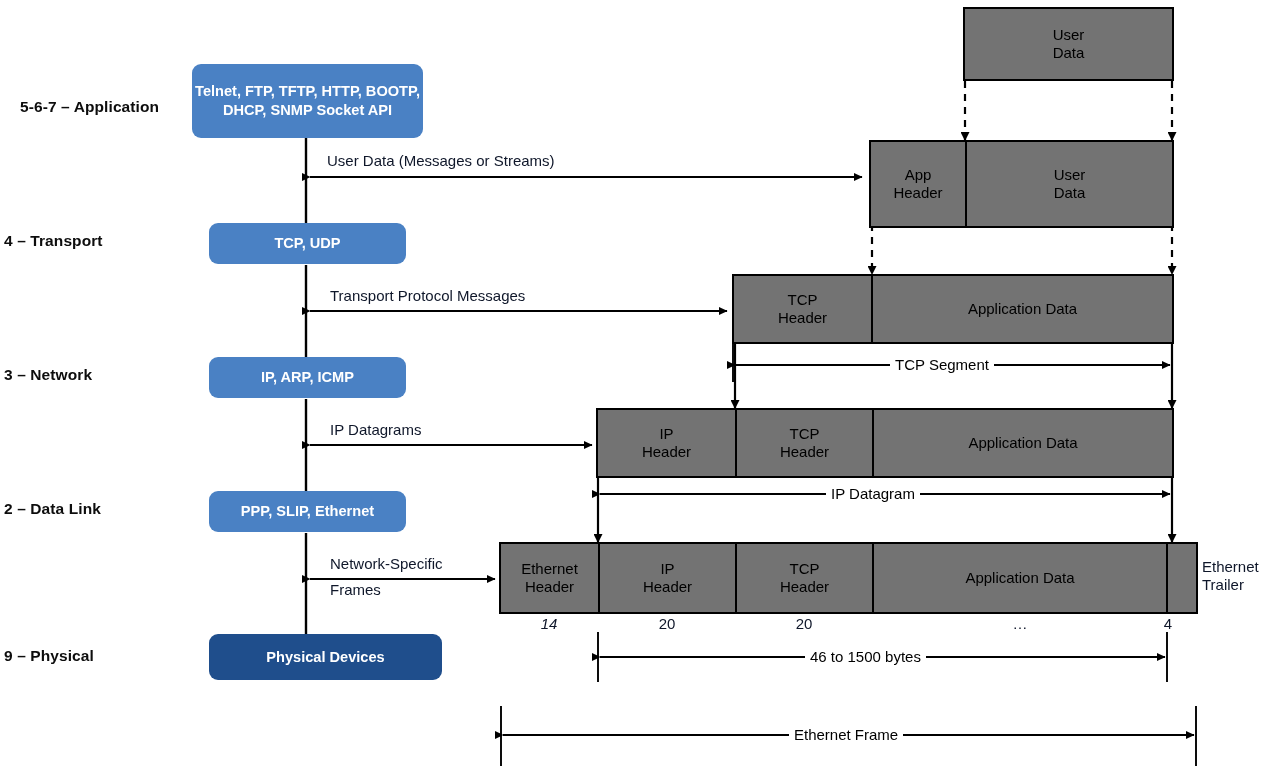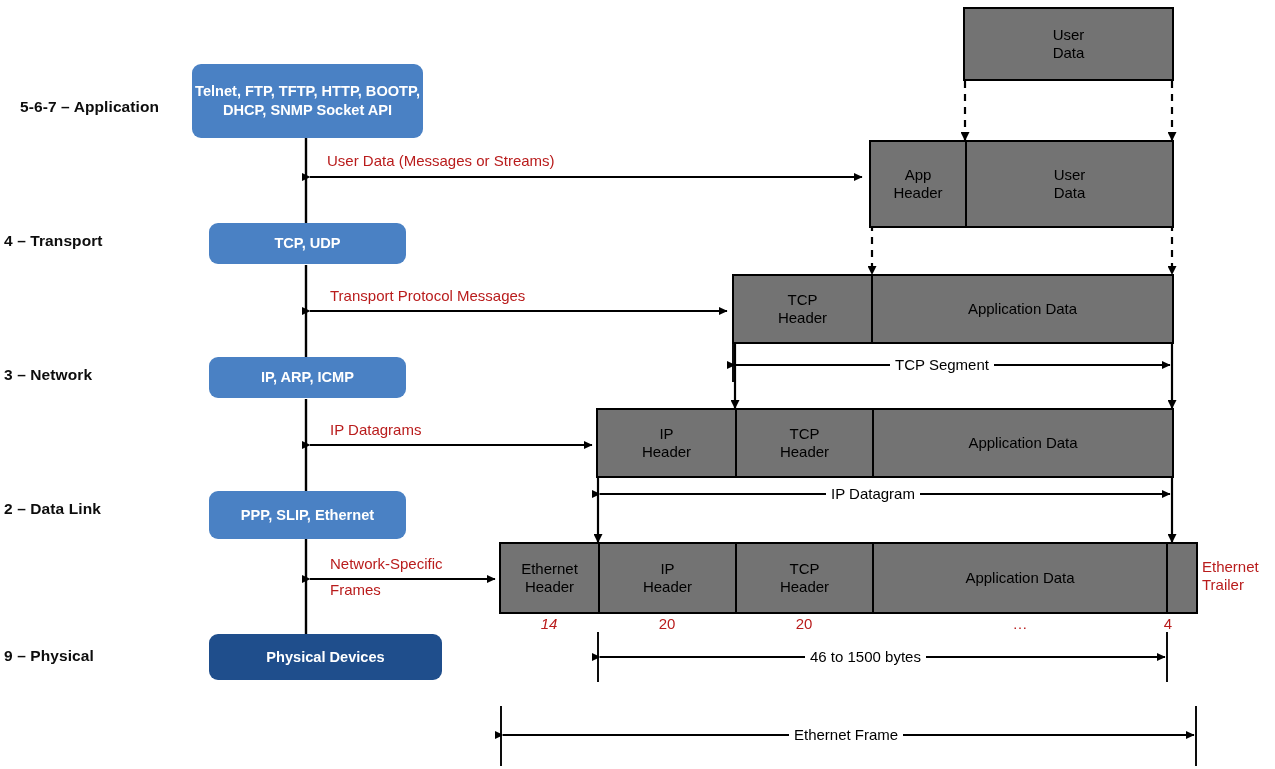--- a/index.html
+++ b/index.html
@@ -60,21 +60,21 @@
     line-height: 1.20;
     border-right: 2.2px solid #000000;
     white-space: pre-line;
   }
   .pkt-cell:last-child { border-right: none; }
 
   
   .txt {
     position: absolute;
     font-size: 15px;
-    color: #b91c1c;
+    color: #0f172a;
     white-space: pre-line;
     line-height: 1.20;
   }
   .txt-c { text-align: center; }
 
   
   svg.overlay {
     position: absolute;
     left: 0;
     top: 0;
@@ -172,21 +172,21 @@
   <div class="layer-label" style="left:4px; top:232px;">4 – Transport</div>
   <div class="layer-label" style="left:4px; top:366px;">3 – Network</div>
   <div class="layer-label" style="left:4px; top:500px;">2 – Data Link</div>
   <div class="layer-label" style="left:4px; top:647px;">9 – Physical</div>
 
   <div class="proto-box proto-mid" style="left:192px; top:64px;  width:231px; height:74px;">Telnet, FTP, TFTP, HTTP,
 BOOTP, DHCP, SNMP
 Socket API</div>
   <div class="proto-box proto-mid" style="left:209px; top:223px; width:197px; height:41px;">TCP, UDP</div>
   <div class="proto-box proto-mid" style="left:209px; top:357px; width:197px; height:41px;">IP, ARP, ICMP</div>
-  <div class="proto-box proto-mid" style="left:209px; top:491px; width:197px; height:48px;">PPP, SLIP, Ethernet</div>
+  <div class="proto-box proto-mid" style="left:209px; top:491px; width:197px; height:41px;">PPP, SLIP, Ethernet</div>
   <div class="proto-box proto-dark" style="left:209px; top:634px; width:233px; height:46px;">Physical Devices</div>
 
   <div class="txt" style="left:327px; top:152px;">User Data (Messages or Streams)</div>
   <div class="txt" style="left:330px; top:287px;">Transport Protocol Messages</div>
   <div class="txt" style="left:330px; top:421px;">IP Datagrams</div>
   <div class="txt" style="left:330px; top:555px;">Network-Specific</div>
   <div class="txt" style="left:330px; top:581px;">Frames</div>
 
   <div class="pkt-row" style="left:963px; top:7px; width:211px; height:74px;">
     <div class="pkt-cell" style="flex:1 1 auto;">User

